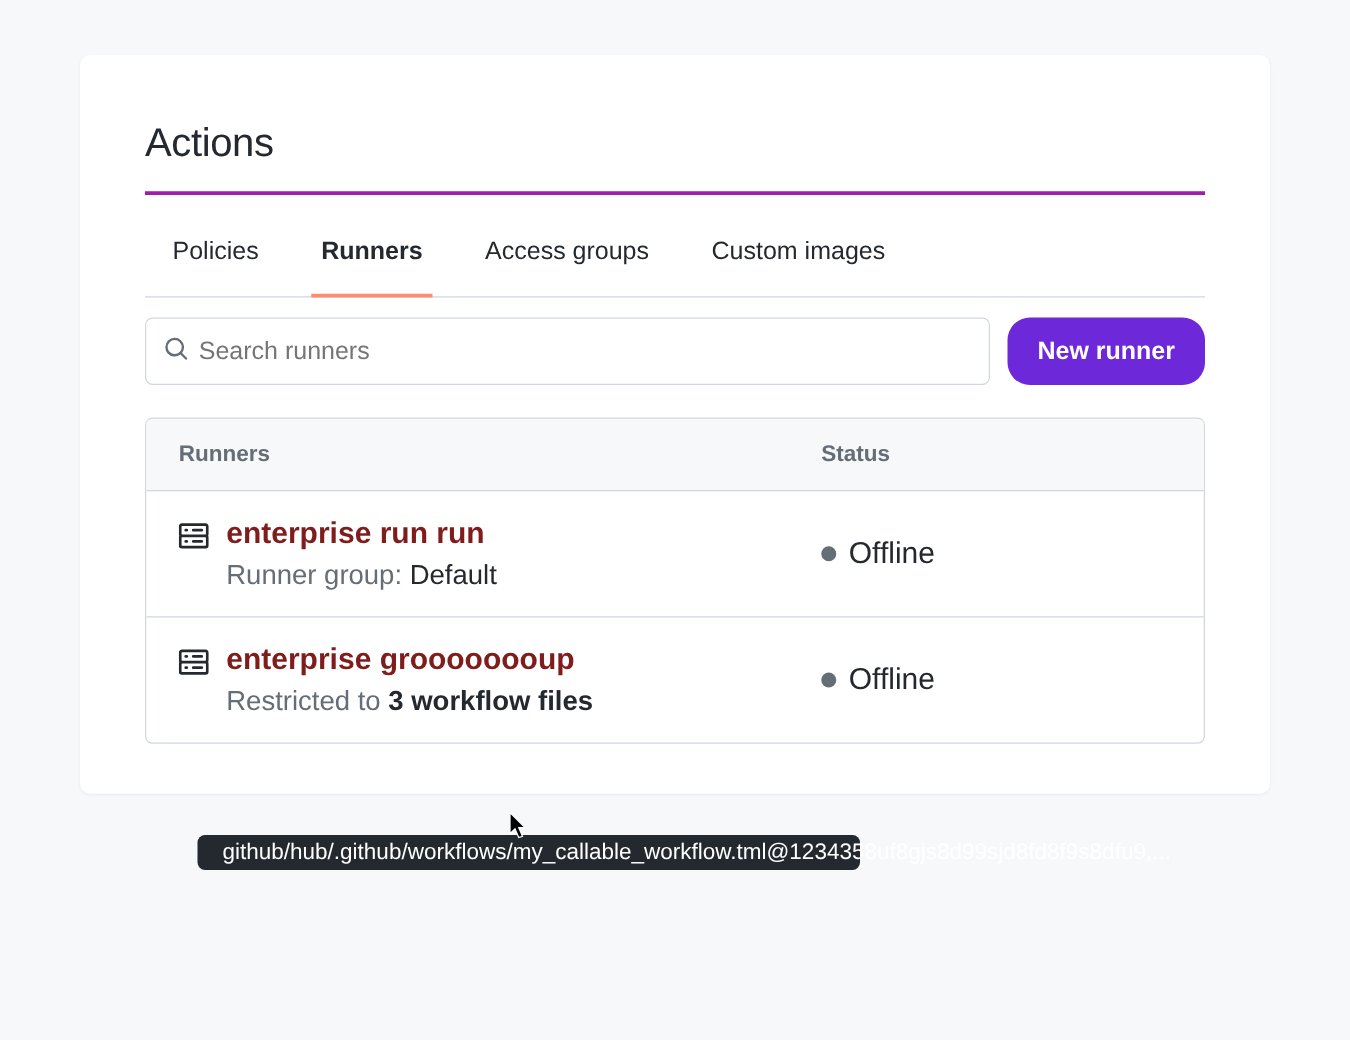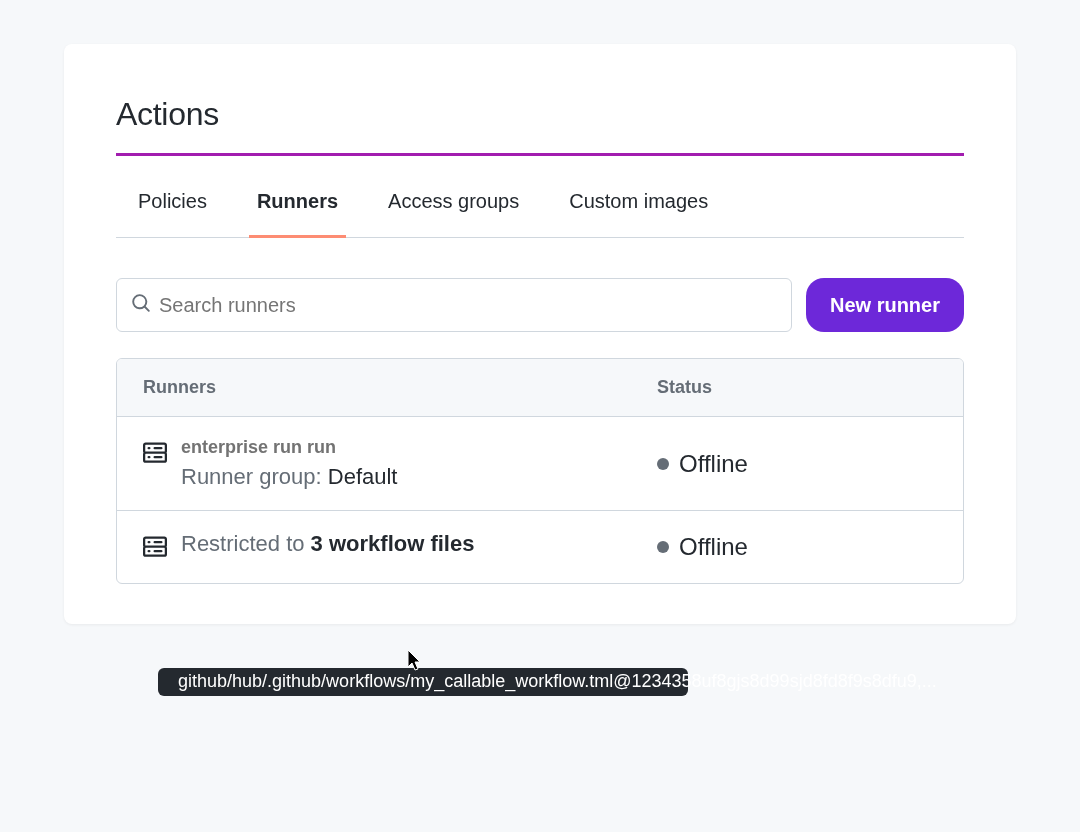--- a/index.html
+++ b/index.html
@@ -54,21 +54,21 @@
       position: absolute;
       left: -8px;
       right: -8px;
       bottom: -1px;
       height: 3px;
       background: #fd8c73;
     }
     .search-row {
       display: flex;
       gap: 14px;
-      margin-top: 40px;
+      margin-top: 16px;
     }
     .search-box {
       flex: 1;
       display: flex;
       align-items: center;
       gap: 8px;
       border: 1px solid #d0d7de;
       border-radius: 6px;
       padding: 12px 14px;
       height: 54px;
@@ -138,23 +138,23 @@
     .runner-icon {
       flex-shrink: 0;
       margin-top: 4px;
     }
     .runner-text {
       display: flex;
       flex-direction: column;
       gap: 6px;
     }
     .runner-name {
-      font-size: 18px;
-      font-weight: 600;
-      color: #737373;
+      font-size: 24px;
+      font-weight: 600;
+      color: #7f1d1d;
     }
     .runner-sub {
       font-size: 22px;
       color: #656d76;
     }
     .runner-sub .group-name {
       color: #24292f;
     }
     .runner-sub .wf-count {
       color: #24292f;
@@ -244,20 +244,21 @@
     </div>
 
     <div class="table-row">
       <div class="runner-cell">
         <span class="runner-icon">
           <svg width="24" height="24" viewBox="0 0 16 16" fill="#24292f">
             <path d="M1.75 1h12.5c.966 0 1.75.784 1.75 1.75v4c0 .372-.116.717-.314 1 .198.283.314.628.314 1v4a1.75 1.75 0 0 1-1.75 1.75H1.75A1.75 1.75 0 0 1 0 12.75v-4c0-.358.109-.707.314-1A1.741 1.741 0 0 1 0 6.75v-4C0 1.784.784 1 1.75 1ZM1.5 2.75v4c0 .138.112.25.25.25h12.5a.25.25 0 0 0 .25-.25v-4a.25.25 0 0 0-.25-.25H1.75a.25.25 0 0 0-.25.25Zm.25 5.75a.25.25 0 0 0-.25.25v4c0 .138.112.25.25.25h12.5a.25.25 0 0 0 .25-.25v-4a.25.25 0 0 0-.25-.25ZM7 4.75A.75.75 0 0 1 7.75 4h4.5a.75.75 0 0 1 0 1.5h-4.5A.75.75 0 0 1 7 4.75ZM7.75 10h4.5a.75.75 0 0 1 0 1.5h-4.5a.75.75 0 0 1 0-1.5ZM3 4.75A.75.75 0 0 1 3.75 4h.5a.75.75 0 0 1 0 1.5h-.5A.75.75 0 0 1 3 4.75ZM3.75 10h.5a.75.75 0 0 1 0 1.5h-.5a.75.75 0 0 1 0-1.5Z"></path>
           </svg>
         </span>
         <div class="runner-text">
+          <div class="runner-name">enterprise groooooooup</div>
           <div class="runner-sub"><span>Restricted to </span><span class="wf-count"><span>3</span><span> workflow files</span></span></div>
         </div>
       </div>
       <div class="status-cell">
         <span class="status-dot"></span>
         <span>Offline</span>
       </div>
     </div>
   </div>
 </div>

